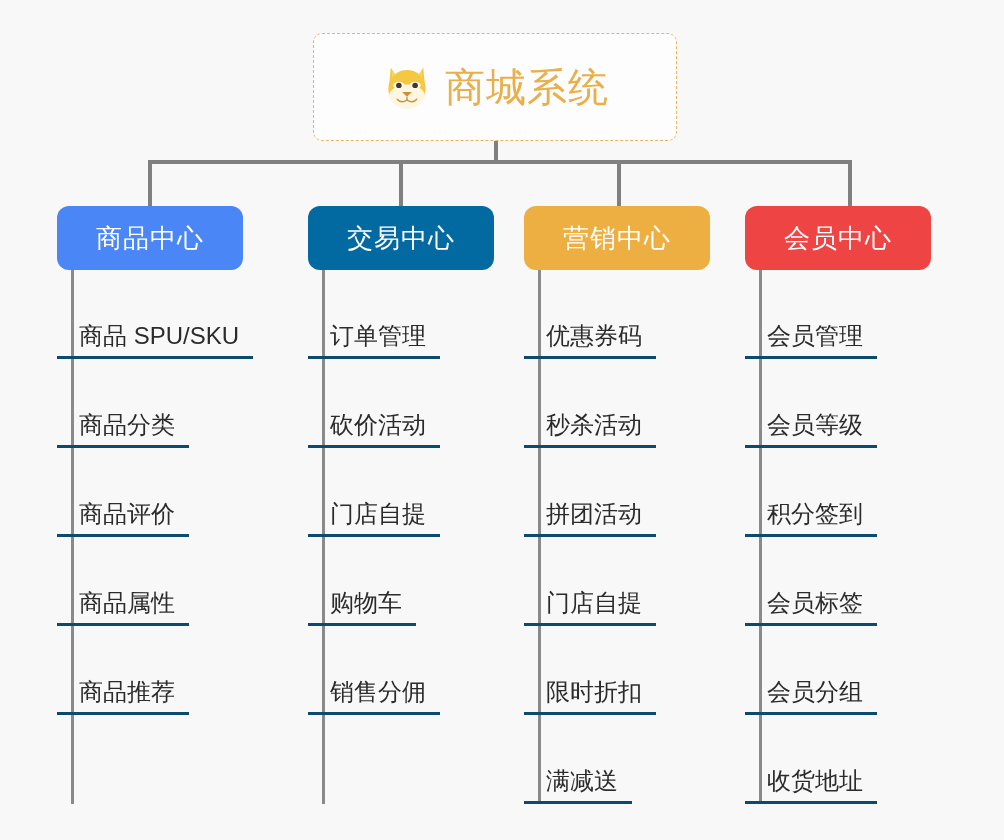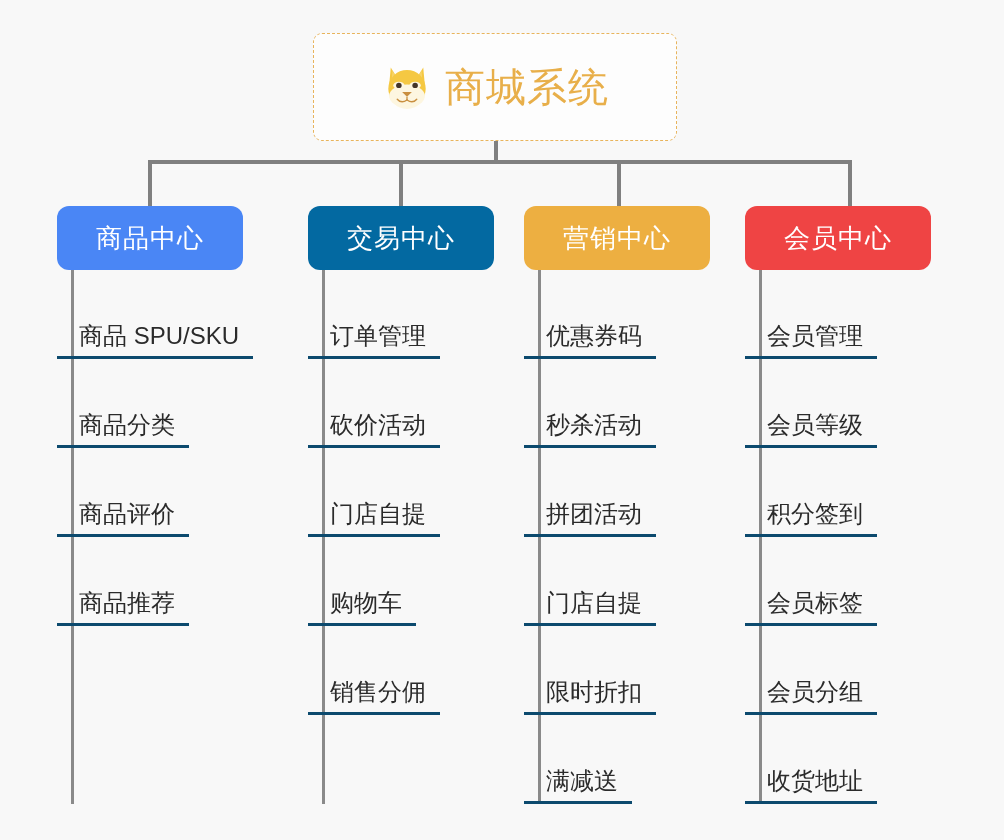--- a/index.html
+++ b/index.html
@@ -171,20 +171,23 @@
           <li class="leaf-item">
             <span class="leaf-label">商品 SPU/SKU</span>
           </li>
           <li class="leaf-item">
             <span class="leaf-label">商品分类</span>
           </li>
           <li class="leaf-item">
             <span class="leaf-label">商品评价</span>
           </li>
           <li class="leaf-item">
+            <span class="leaf-label">商品属性</span>
+          </li>
+          <li class="leaf-item">
             <span class="leaf-label">商品推荐</span>
           </li>
         </ul>
       </div>
       <div class="column" style="left: 308px; width: 186px;">
         <div class="cat-header" style="background: #0369a1; width: 186px;">
           <span>交易中心</span>
         </div>
         <div class="rail" style="height: 534px;"></div>
         <ul class="leaf-list">

